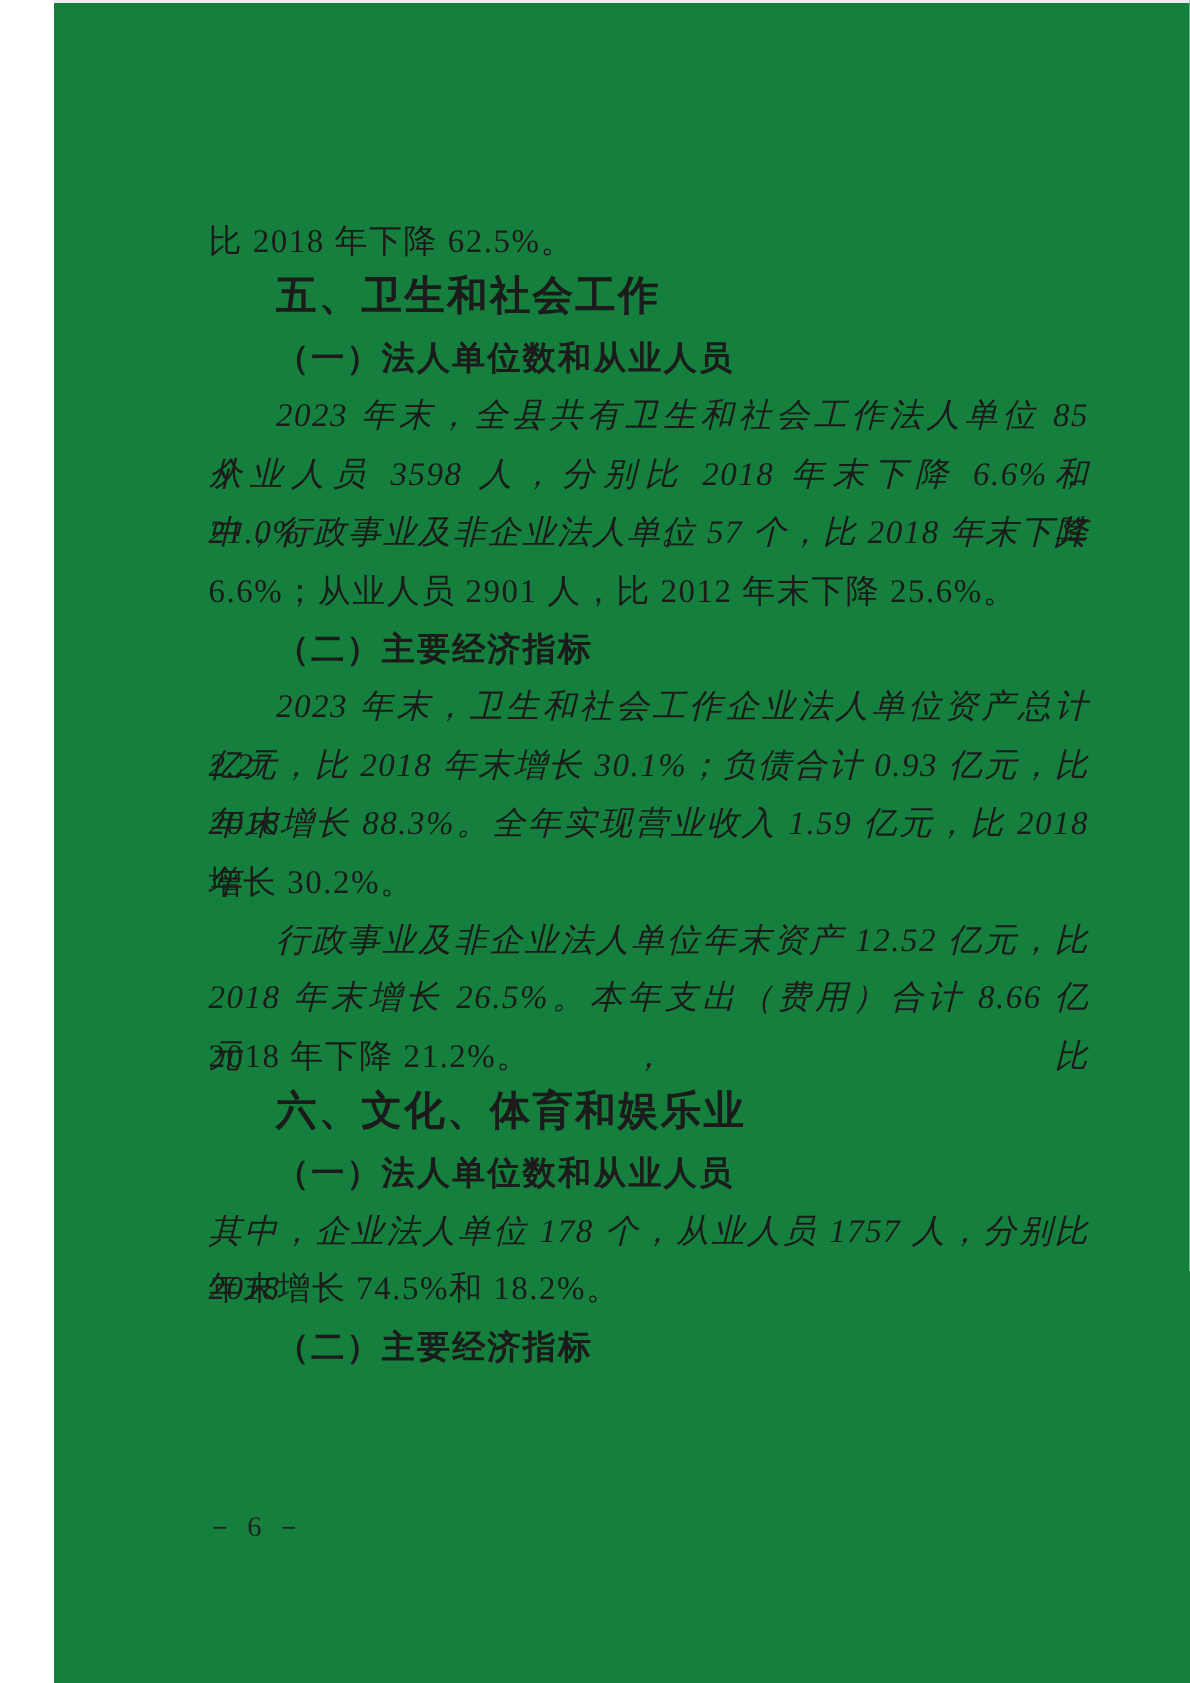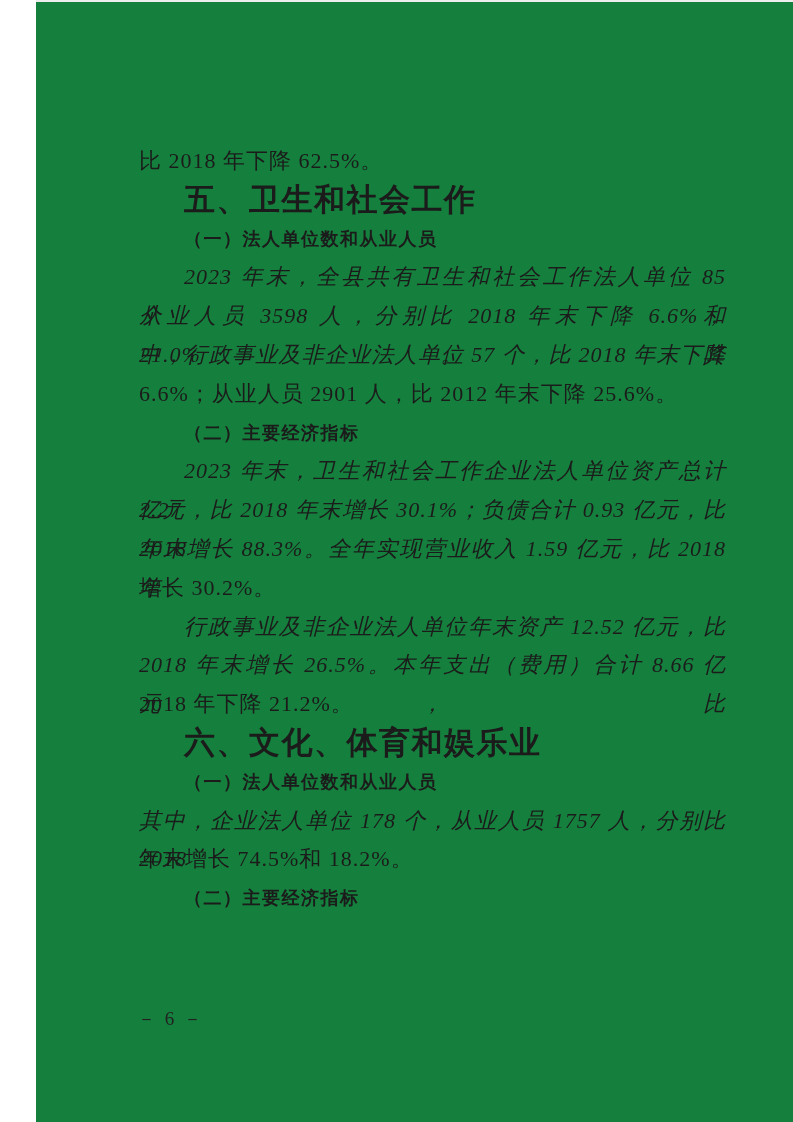--- a/index.html
+++ b/index.html
@@ -40,28 +40,28 @@
   .line.jst {
     white-space: normal;
     text-align: justify;
     text-align-last: justify;
     font-style: italic;
   }
   .line.ind {
     text-indent: 45px;
   }
   .line.h1 {
-    font-family: Liberation Serif, serif;
+    font-family: Liberation Mono, monospace;
     font-weight: bold;
-    font-size: 31px;
+    font-size: 27px;
     letter-spacing: 1.5px;
   }
   .line.h2 {
     font-weight: bold;
-    font-size: 18px;
+    font-size: 22px;
     letter-spacing: 1.5px;
   }
   .page-number {
     position: absolute;
     left: 101px;
     top: 1004px;
     font-size: 19px;
     letter-spacing: 2px;
     line-height: 30px;
     color: #222222;

